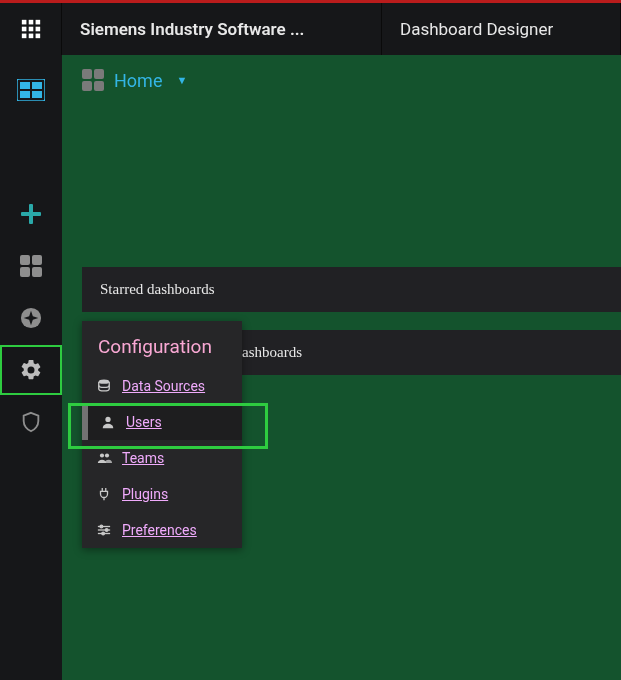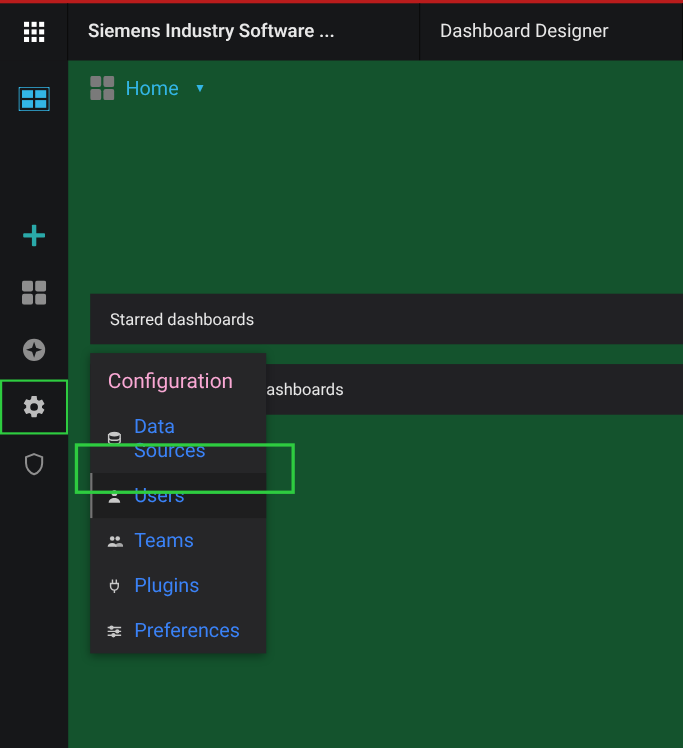--- a/index.html
+++ b/index.html
@@ -77,20 +77,21 @@
     top: 212px;
     left: 20px;
     right: 0;
   }
   .panel {
     background: #212124;
     padding: 14px 18px;
     margin-bottom: 18px;
     font-size: 15px;
     color: #e8e8e8;
+    font-family: Liberation Serif, serif;
   }
   .panel.rec { position: relative; }
 
   
   .popup {
     position: absolute;
     left: 82px;
     top: 321px;
     width: 160px;
     background: #262628;
@@ -100,27 +101,28 @@
   .popup-header {
     padding: 14px 16px 10px;
     font-size: 19px;
     color: #f9a8d4;
   }
   .popup-item {
     display: flex;
     align-items: center;
     gap: 10px;
     padding: 10px 14px;
-    font-size: 18px;
-    color: #3b82f6;
+    font-size: 14px;
+    color: #f0abfc;
     cursor: pointer;
+    text-decoration: underline;
   }
   .popup-item.selected {
     background: #1e1e1f;
-    border-left: 2px solid #737373;
+    border-left: 6px solid #737373;
     padding-left: 12px;
   }
   .popup-item .pi-icon { width: 16px; display: inline-flex; justify-content: center; }
 
   .green-outline-users {
     position: absolute;
     left: 68px;
     top: 403px;
     width: 200px;
     height: 46px;

